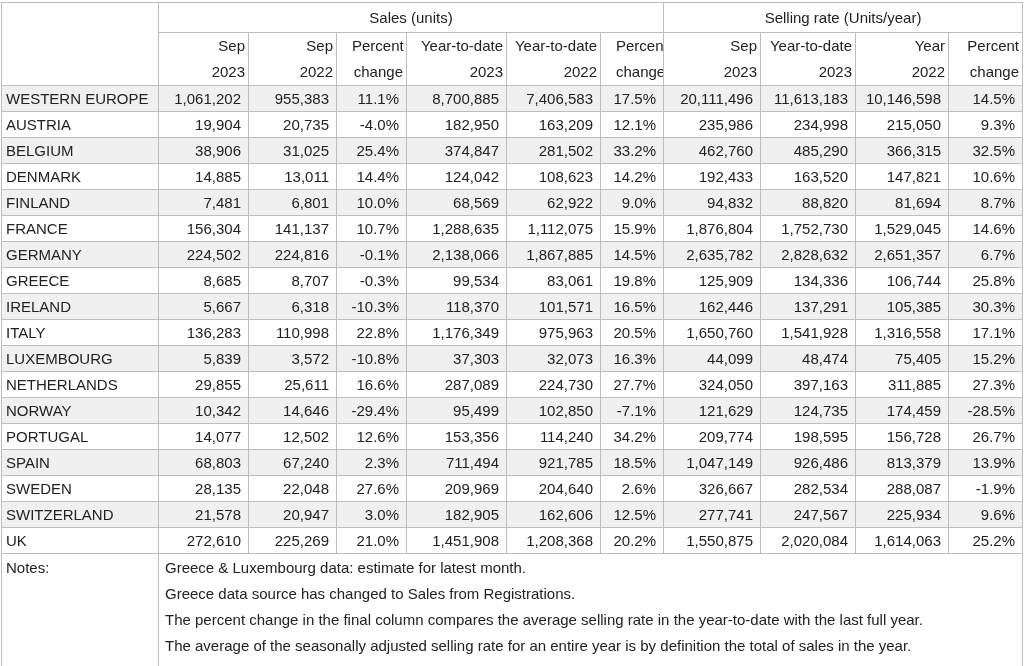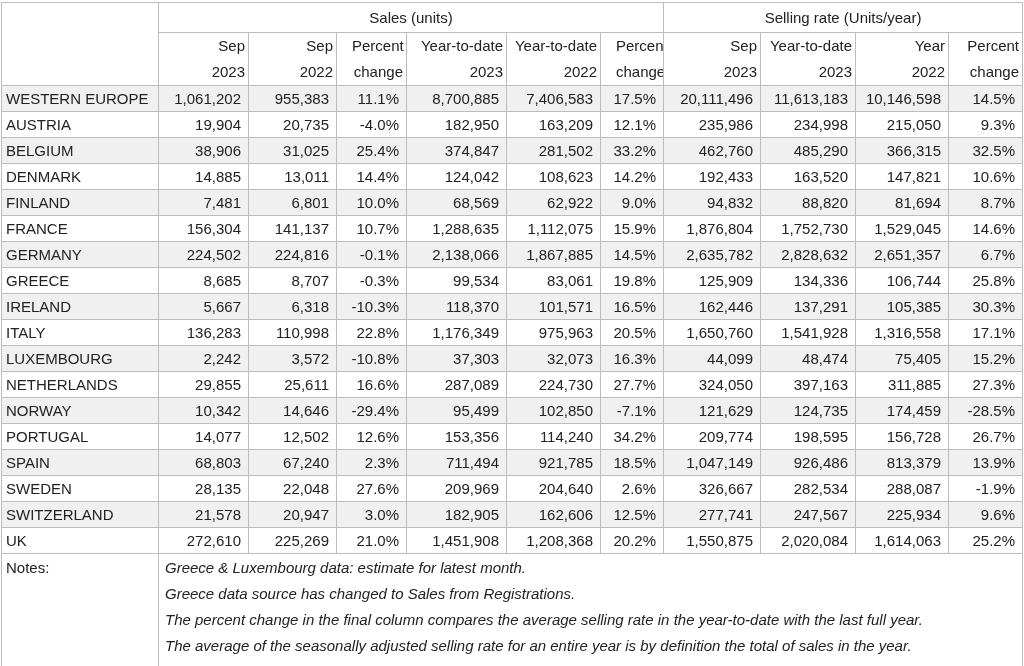--- a/index.html
+++ b/index.html
@@ -56,21 +56,21 @@
     padding-right:2px;
   }
   tbody tr:nth-child(odd) td{background:var(--stripe);}
   tbody tr:nth-child(even) td{background:#fff;}
   tfoot td{vertical-align:top;background:#fff;margin-left:37px;}
   td.notes-label{
     text-align:left;
     padding:1px 0 0 4px;
     line-height:26px;
   }
-  td.notes-cell{padding:1px 0 8px 6px;font-style:italic;}
+  td.notes-cell{padding:1px 0 8px 6px;}
   .note-line{height:26px;line-height:26px;text-align:left;}
 </style>
 </head>
 <body>
 
 <div class="sheet">
   <table>
     <colgroup id="colgroup">
         <col style="width: 157px;">
         <col style="width: 90px;">
@@ -259,21 +259,21 @@
           <td>1,176,349</td>
           <td>975,963</td>
           <td>20.5%</td>
           <td>1,650,760</td>
           <td>1,541,928</td>
           <td>1,316,558</td>
           <td>17.1%</td>
         </tr>
         <tr>
           <td class="country">LUXEMBOURG</td>
-          <td>2,242</td>
+          <td>5,839</td>
           <td>3,572</td>
           <td>-10.8%</td>
           <td>37,303</td>
           <td>32,073</td>
           <td>16.3%</td>
           <td>44,099</td>
           <td>48,474</td>
           <td>75,405</td>
           <td>15.2%</td>
         </tr>

